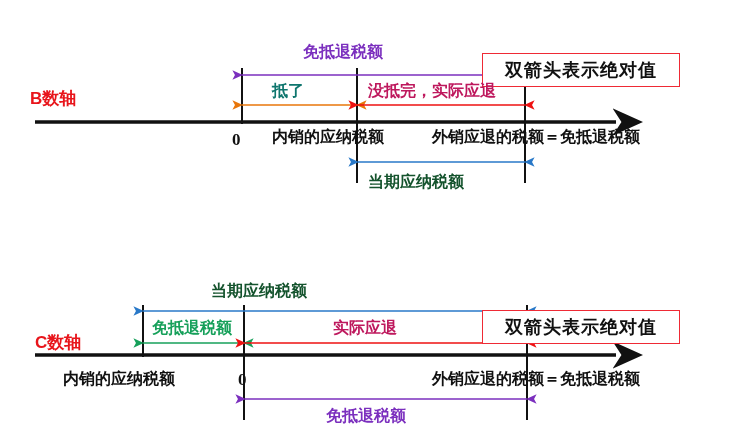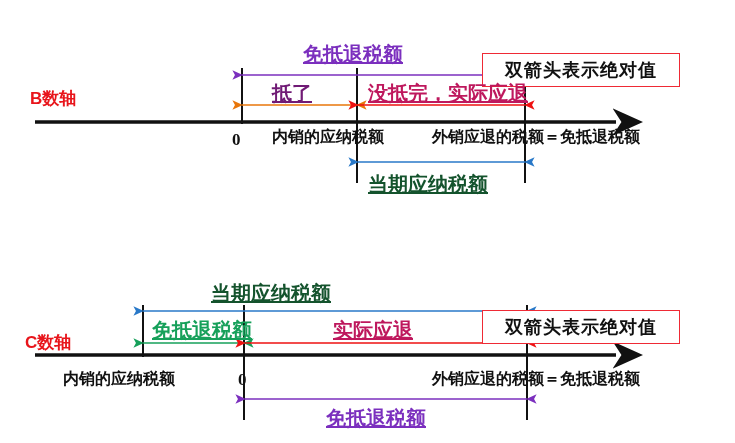--- a/index.html
+++ b/index.html
@@ -31,26 +31,25 @@
   }
   .zero-label{
     color:#111111;
     font-size:17px;
     font-weight:600;
     font-family:"Liberation Serif","DejaVu Serif",serif;
   }
   
   .ann{
     font-weight:bold;
-    font-size:20px;
+    font-size:16px;
     font-family:"Liberation Serif","DejaVu Serif",serif;
-    text-decoration:underline;
   }
   .ann.purple{color:#7b2fbe;}
-  .ann.orange{color:#701a75;}
+  .ann.orange{color:#0f766e;}
   .ann.red{color:#be185d;}
   .ann.blue{color:#14532d;}
   .ann.green{color:#16a05a;}
 
   
   .note-box{
     position:absolute;
     border:1.5px solid #ef2a35;
     background:#ffffff;
     box-sizing:border-box;
@@ -156,21 +155,21 @@
   <div class="lbl axis-tick-label" style="left:272px;top:129px;">内销的应纳税额</div>
 
   <div class="lbl axis-tick-label" style="left:432px;top:129px;">外销应退的税额＝免抵退税额</div>
 
   <div class="lbl ann blue" style="left:368px;top:174px;">当期应纳税额</div>
 
   <div class="note-box" style="left:482px;top:268px;width:198px;height:34px;">
     <span>双箭头表示绝对值</span>
   </div>
 
-  <div class="lbl axis-name" style="left:25px;top:334px;">C数轴</div>
+  <div class="lbl axis-name" style="left:35px;top:334px;">C数轴</div>
 
   <div class="lbl ann blue" style="left:211px;top:283px;">当期应纳税额</div>
 
   <div class="lbl ann green" style="left:152px;top:320px;">免抵退税额</div>
 
   <div class="lbl ann red" style="left:333px;top:320px;">实际应退</div>
 
   <div class="lbl axis-tick-label" style="left:63px;top:371px;">内销的应纳税额</div>
 
   <div class="lbl zero-label" style="left:238px;top:371px;">0</div>

